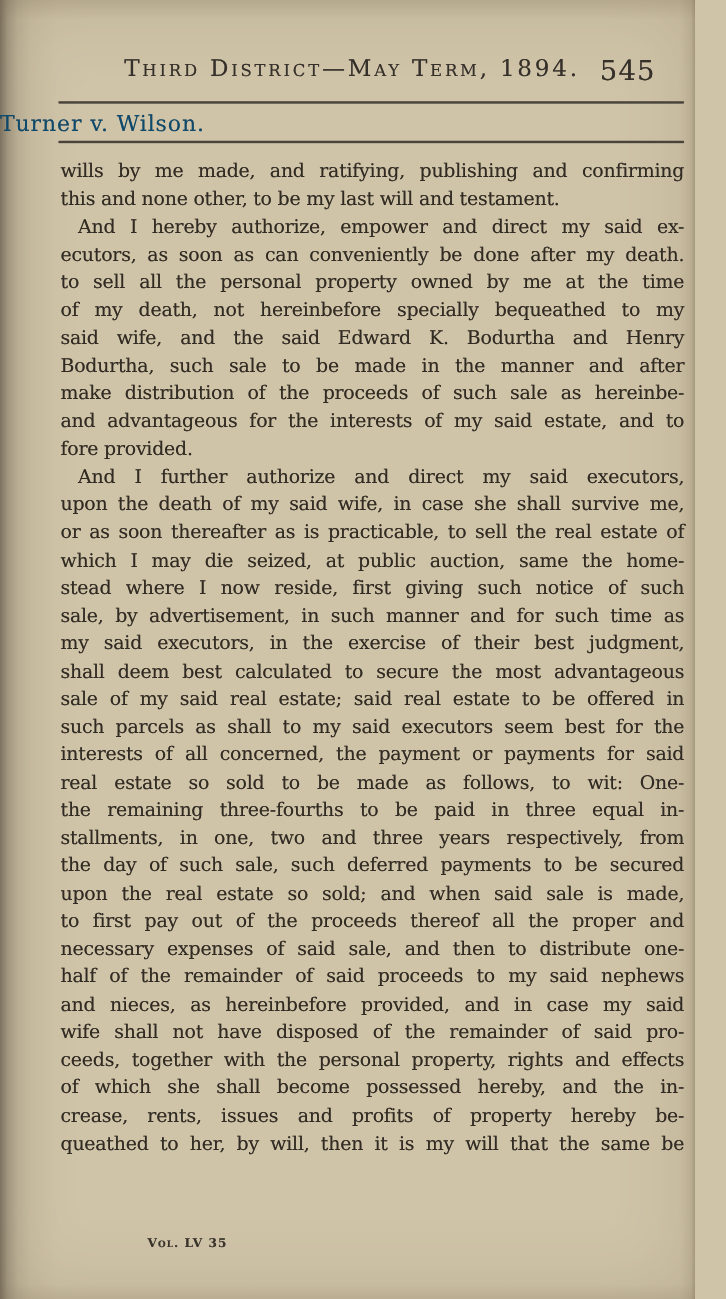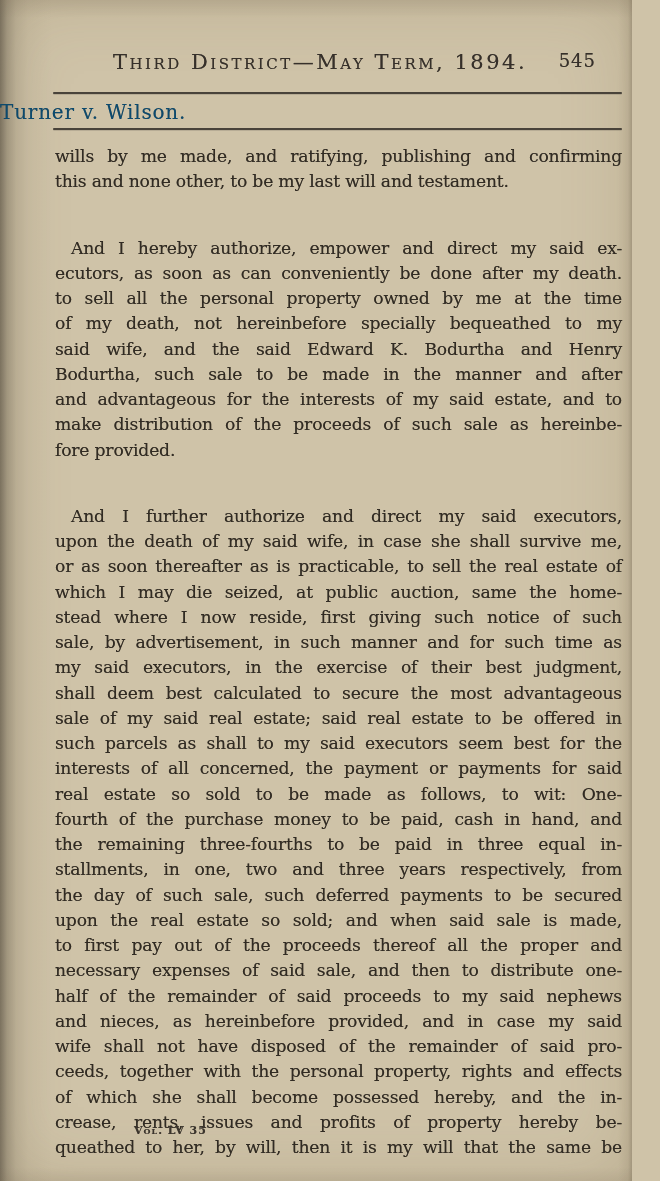--- a/index.html
+++ b/index.html
@@ -58,21 +58,21 @@
     text-align: center;
     font-variant: small-caps;
     font-size: 21px;
     letter-spacing: 2.5px;
     color: #36302a;
     text-shadow: 0 0 0.6px rgba(54,48,42,0.55);
     white-space: nowrap;
   }
   .page-number {
     position: absolute; top: 50px; right: 36px;
-    font-size: 18px;
+    font-size: 25px;
     letter-spacing: 1px;
     color: #36302a;
     text-shadow: 0 0 0.6px rgba(54,48,42,0.55);
   }
   .rule {
     position: absolute; left: 53px; width: 569px;
     background: #49433a;
     border-radius: 1px;
     box-shadow: 0 0.5px 0 rgba(73,67,58,0.35);
   }
@@ -91,21 +91,21 @@
     position: absolute; top: 144px; left: 55px; width: 567px;
     font-size: 17.2px;
     line-height: 25.25px;
     letter-spacing: -0.2px;
     color: #312b23;
     text-shadow: 0 0 0.55px rgba(49,43,35,0.55);
   }
   .paragraph { margin: 0; }
   .line { white-space: normal; text-align: left; }
   .line.just { text-align: justify; text-align-last: justify; }
-  .line.indent { text-indent: 16px; margin-top: 41px; }
+  .line.indent { text-indent: 16px; }
 
   .footer-note {
     position: absolute; top: 1124px; left: 134px;
     font-variant: small-caps;
     font-weight: bold;
     font-size: 11px;
     letter-spacing: 1px;
     color: #3a342c;
     text-shadow: 0 0 0.5px rgba(58,52,44,0.5);
   }
@@ -134,38 +134,37 @@
         <div class="line just">wills by me made, and ratifying, publishing and confirming</div>
         <div class="line">this and none other, to be my last will and testament.</div>
       </div>
       <div class="paragraph">
         <div class="line just indent">And I hereby authorize, empower and direct my said ex-</div>
         <div class="line just">ecutors, as soon as can conveniently be done after my death.</div>
         <div class="line just">to sell all the personal property owned by me at the time</div>
         <div class="line just">of my death, not hereinbefore specially bequeathed to my</div>
         <div class="line just">said wife, and the said Edward K. Bodurtha and Henry</div>
         <div class="line just">Bodurtha, such sale to be made in the manner and after</div>
+        <div class="line just">make distribution of the proceeds of such sale as hereinbe-</div>
         <div class="line just">and advantageous for the interests of my said estate, and to</div>
-        <div class="line just">make distribution of the proceeds of such sale as hereinbe-</div>
         <div class="line">fore provided.</div>
       </div>
       <div class="paragraph">
         <div class="line just indent">And I further authorize and direct my said executors,</div>
         <div class="line just">upon the death of my said wife, in case she shall survive me,</div>
         <div class="line just">or as soon thereafter as is practicable, to sell the real estate of</div>
         <div class="line just">which I may die seized, at public auction, same the home-</div>
         <div class="line just">stead where I now reside, first giving such notice of such</div>
         <div class="line just">sale, by advertisement, in such manner and for such time as</div>
         <div class="line just">my said executors, in the exercise of their best judgment,</div>
         <div class="line just">shall deem best calculated to secure the most advantageous</div>
         <div class="line just">sale of my said real estate; said real estate to be offered in</div>
         <div class="line just">such parcels as shall to my said executors seem best for the</div>
         <div class="line just">interests of all concerned, the payment or payments for said</div>
         <div class="line just">real estate so sold to be made as follows, to wit:  One-</div>
-        <div class="line just">fourth of the purchase money to be paid, cash in hand, and</div>
         <div class="line just">the remaining three-fourths to be paid in three equal in-</div>
         <div class="line just">stallments, in one, two and three years respectively, from</div>
         <div class="line just">the day of such sale, such deferred payments to be secured</div>
         <div class="line just">upon the real estate so sold; and when said sale is made,</div>
         <div class="line just">to first pay out of the proceeds thereof all the proper and</div>
         <div class="line just">necessary expenses of said sale, and then to distribute one-</div>
         <div class="line just">half of the remainder of said proceeds to my said nephews</div>
         <div class="line just">and nieces, as hereinbefore provided, and in case my said</div>
         <div class="line just">wife shall not have disposed of the remainder of said pro-</div>
         <div class="line just">ceeds, together with the personal property, rights and effects</div>

